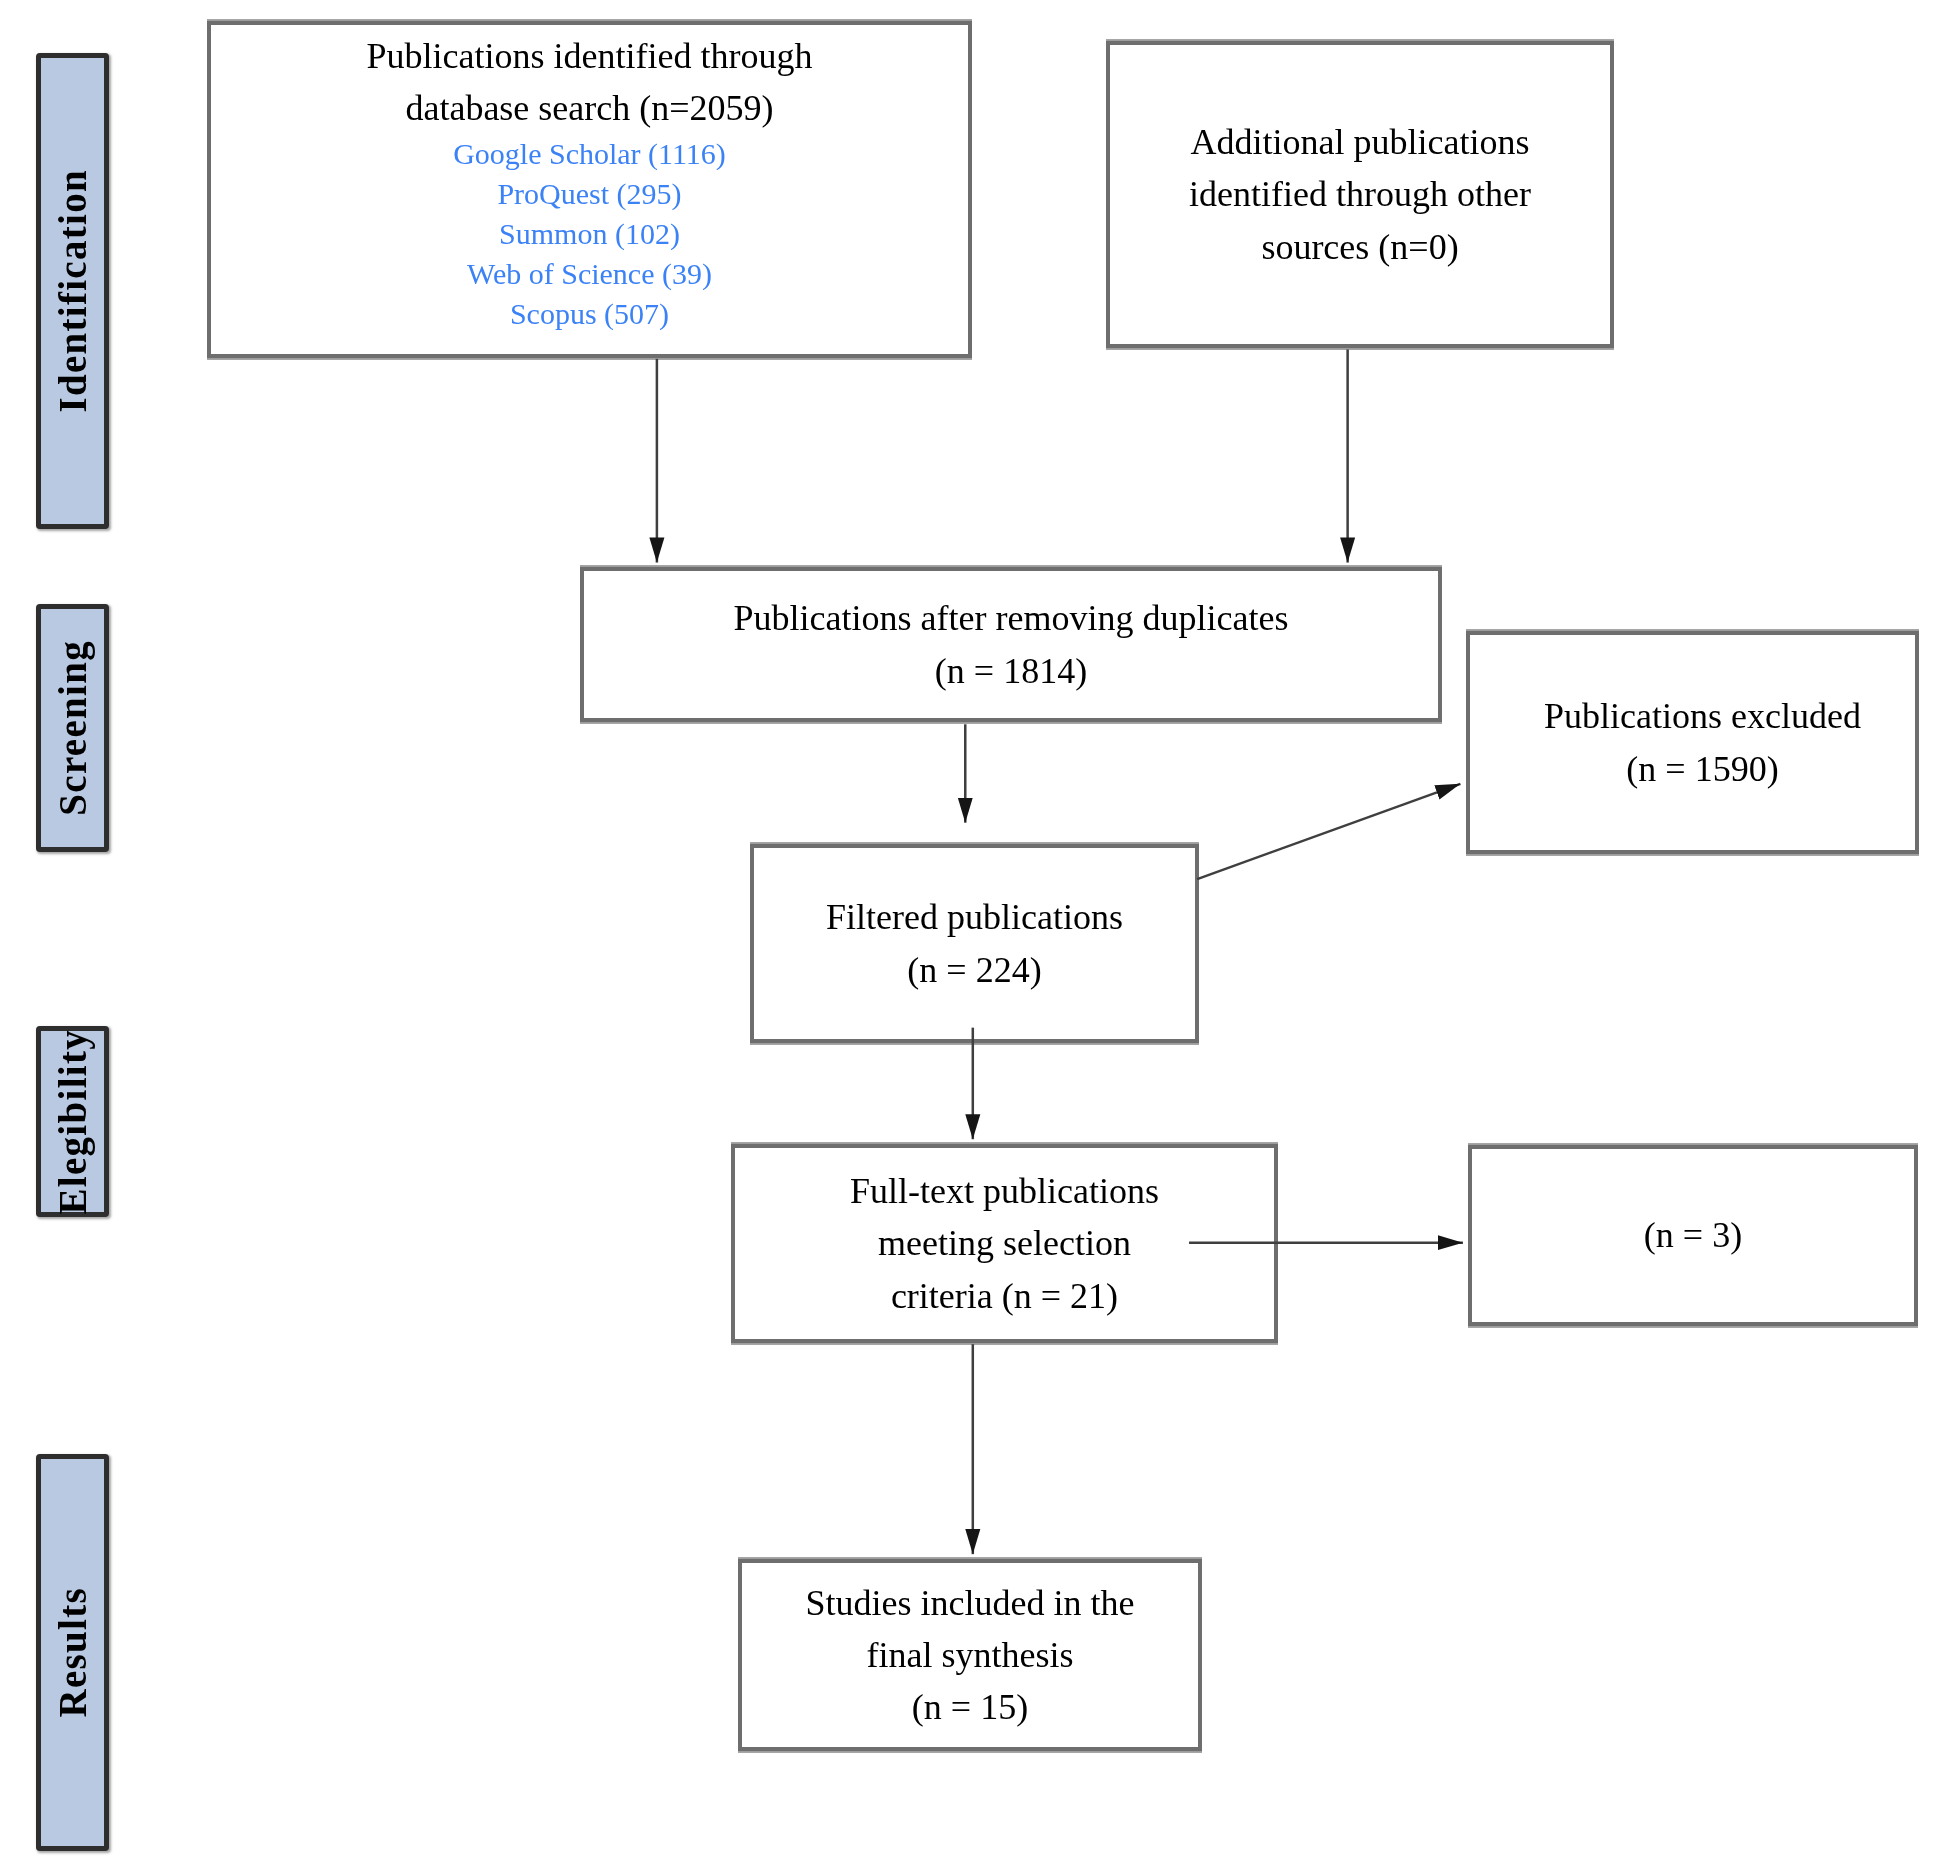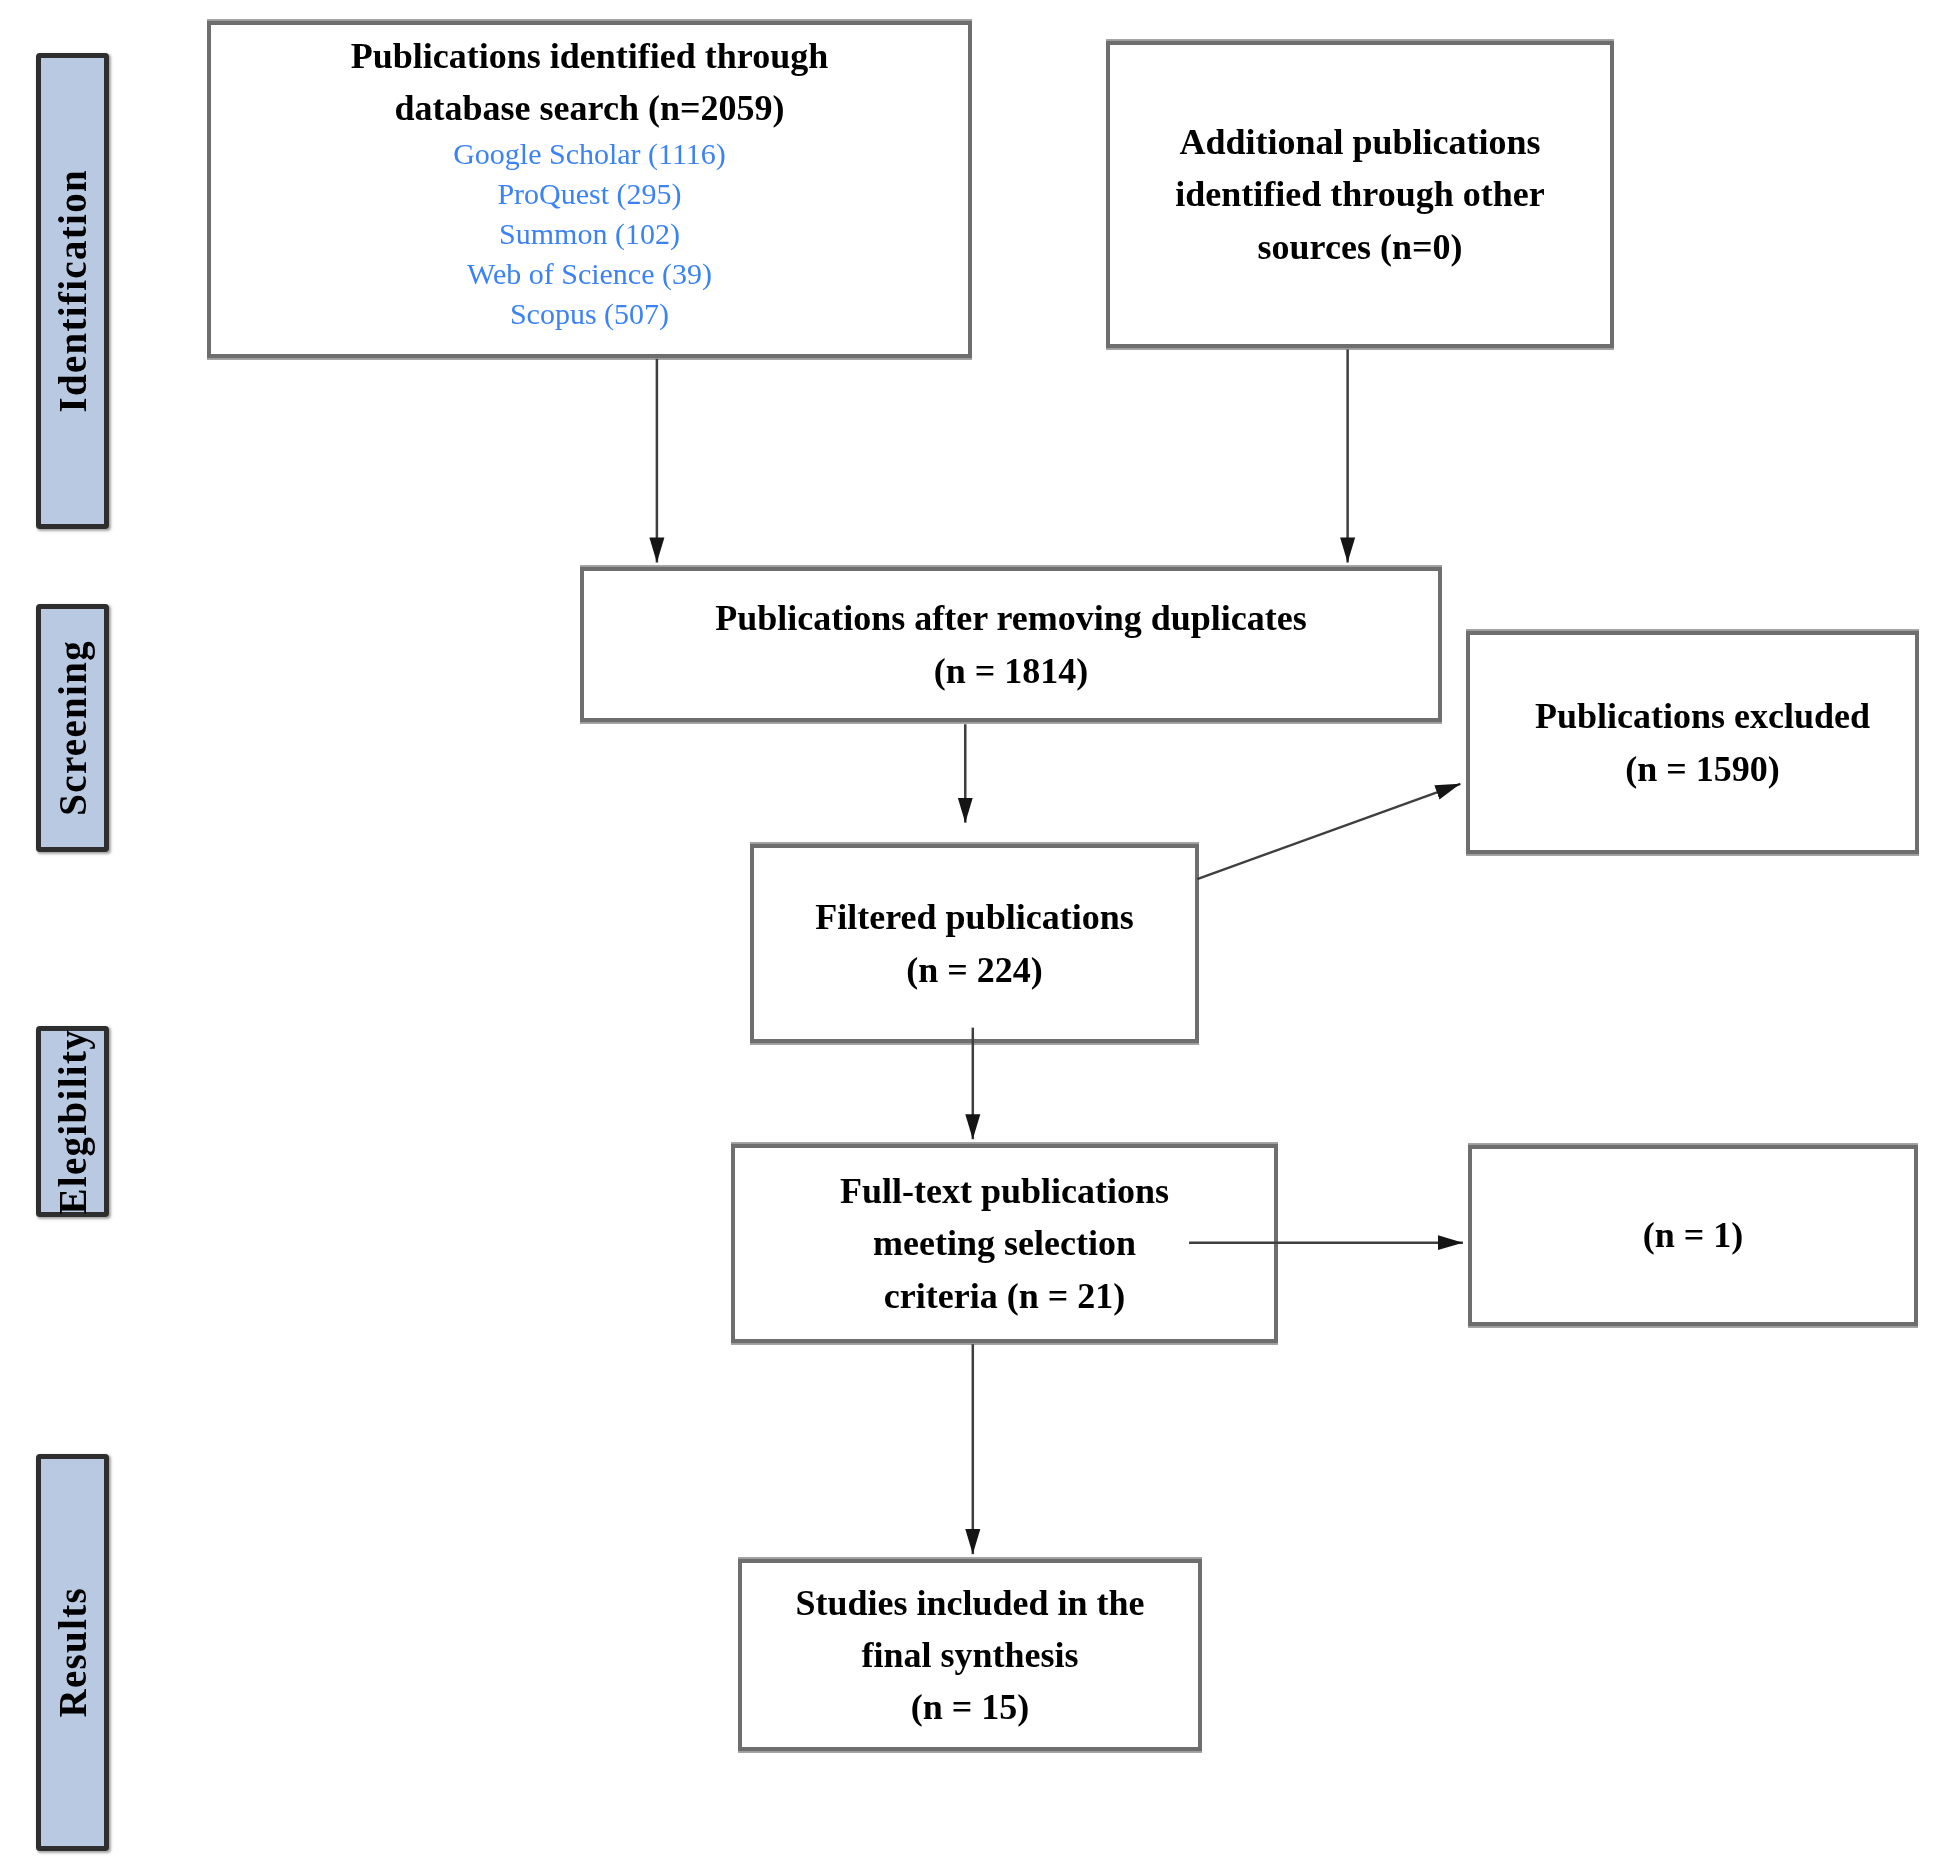--- a/index.html
+++ b/index.html
@@ -33,21 +33,21 @@
   .fbox{
     position:absolute;
     background:#ffffff;
     border:4.4px solid #6e6e6e;
     box-sizing:border-box;
     display:flex;flex-direction:column;
     align-items:center;justify-content:center;
     text-align:center;color:#000;
     box-shadow:0 1.9px 0 #9d9d9d, 0 -1.9px 0 #9d9d9d;
   }
-  .fbox .t{font-weight:bold;font-size:36px;line-height:1.45;color:#000;white-space:nowrap;}
+  .fbox .t{font-weight:normal;font-size:36px;line-height:1.45;color:#000;white-space:nowrap;}
   .fbox .s{font-weight:normal;font-size:30px;line-height:1.33;color:#3b82f6;white-space:nowrap;}
   .fbox.top-align{justify-content:flex-start;padding-top:5px;}
   
   svg.connectors{
     position:absolute;left:0;top:0;
     pointer-events:none;
   }
   svg.connectors line{
     stroke:#3f3f3f;stroke-width:4;
     marker-end:url(#ah);
@@ -102,21 +102,21 @@
     <div class="t">(n = 224)</div>
   </div>
 
   <div class="fbox" style="left:731px;top:1144px;width:547px;height:199px;">
     <div class="t">Full-text publications</div>
     <div class="t">meeting selection</div>
     <div class="t">criteria (n = 21)</div>
   </div>
 
   <div class="fbox" style="left:1468px;top:1145px;width:450px;height:181px;">
-    <div class="t">(n = 1)</div>
+    <div class="t">(n = 3)</div>
   </div>
 
   <div class="fbox" style="left:738px;top:1559px;width:464px;height:192px;">
     <div class="t">Studies included in the</div>
     <div class="t">final synthesis</div>
     <div class="t">(n = 15)</div>
   </div>
 
   <svg class="connectors" width="1955" height="1871" viewBox="0 0 3119 2984">
     <defs>

